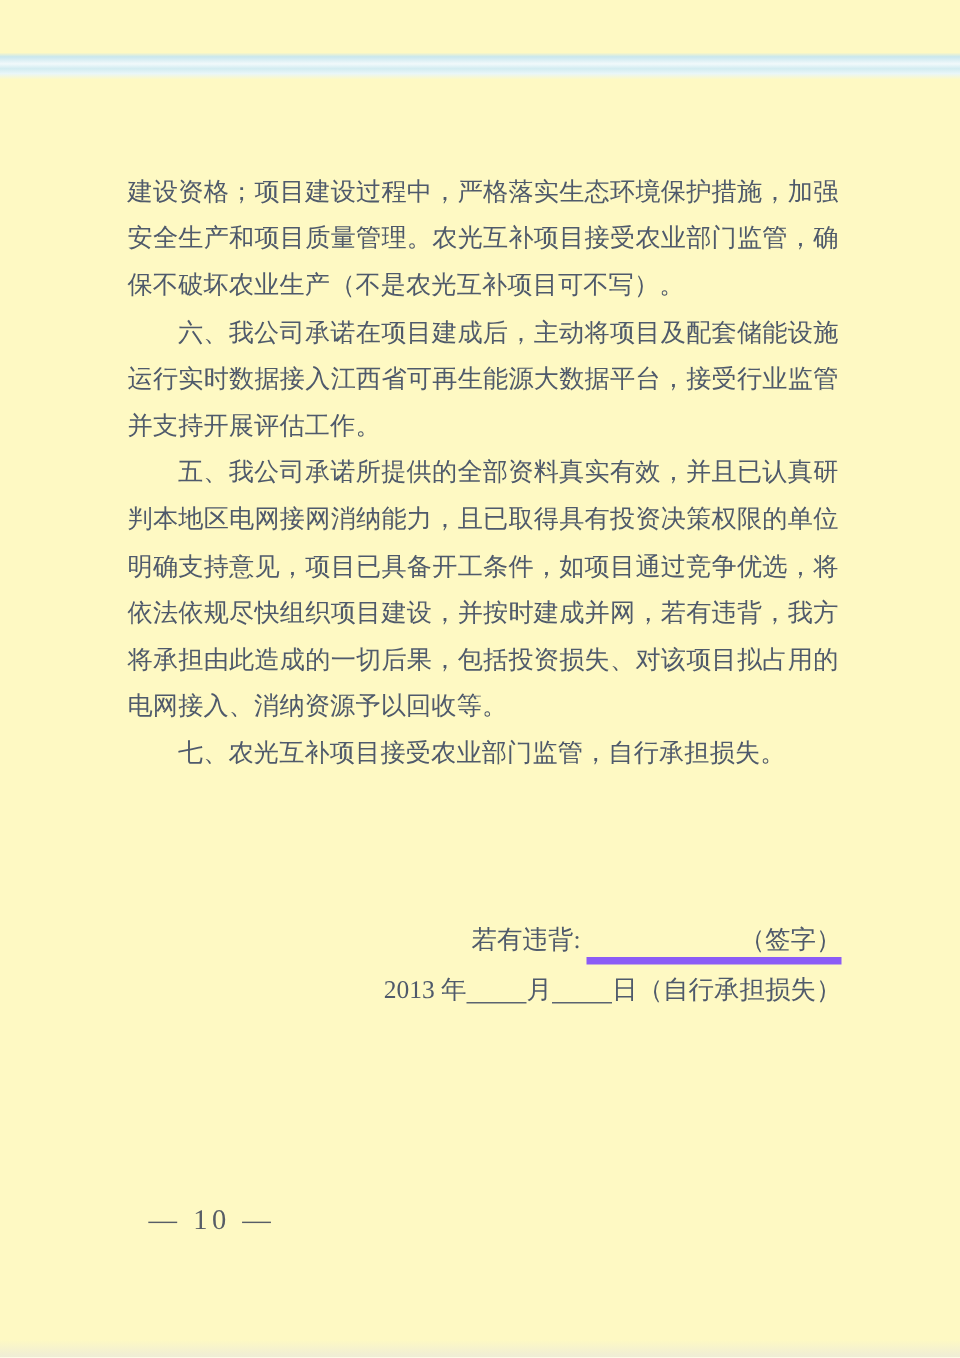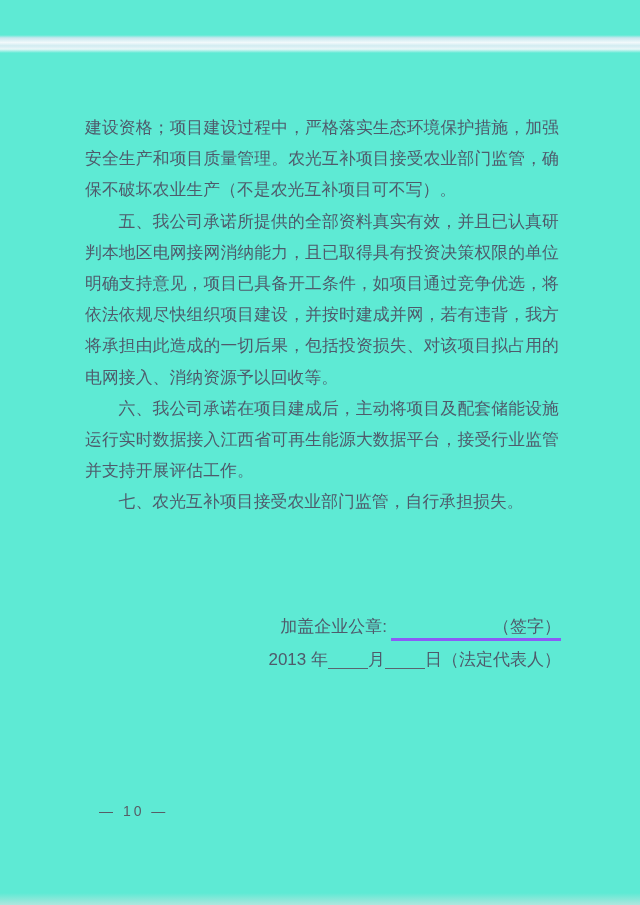--- a/index.html
+++ b/index.html
@@ -4,23 +4,23 @@
 <style>
   html, body {
     margin: 0;
     padding: 0;
     background: #ffffff;
   }
   .page {
     position: relative;
     width: 640px;
     height: 905px;
-    background: #5eead4;
+    background: #fef9c3;
     overflow: hidden;
-    font-family: Liberation Sans, sans-serif;
+    font-family: Liberation Serif, serif;
     color: #4f5a6b;
   }
   
   .scan-stripe-top {
     position: absolute;
     top: 35px;
     left: 0;
     width: 100%;
     height: 18px;
     background: linear-gradient(
@@ -64,61 +64,61 @@
     top: 611px;
     right: 79px;
     font-size: 17px;
     line-height: 32.5px;
     text-align: right;
     white-space: nowrap;
   }
   .sig-row { display: block; }
   .sig-underlined {
     display: inline-block;
-    border-bottom: 3px solid #8b5cf6;
+    border-bottom: 5px solid #8b5cf6;
     line-height: 22px;
     margin-left: 4px;
   }
   .sig-blank {
     display: inline-block;
     width: 102px;
   }
   .date-blank {
     display: inline-block;
     width: 40px;
     height: 18px;
     border-bottom: 1px solid #5b6470;
     vertical-align: text-bottom;
   }
   .page-number {
     position: absolute;
     left: 99px;
     top: 803px;
-    font-size: 14px;
+    font-size: 19px;
     letter-spacing: 3px;
     color: #575d66;
   }
 </style>
 </head>
 <body>
 
 <div class="page">
 
   <div class="scan-stripe-top"></div>
 
   <div class="doc-content">
     <p class="para no-indent">建设资格；项目建设过程中，严格落实生态环境保护措施，加强安全生产和项目质量管理。农光互补项目接受农业部门监管，确保不破坏农业生产（不是农光互补项目可不写）。</p>
+    <p class="para">六、我公司承诺在项目建成后，主动将项目及配套储能设施运行实时数据接入江西省可再生能源大数据平台，接受行业监管并支持开展评估工作。</p>
     <p class="para">五、我公司承诺所提供的全部资料真实有效，并且已认真研判本地区电网接网消纳能力，且已取得具有投资决策权限的单位明确支持意见，项目已具备开工条件，如项目通过竞争优选，将依法依规尽快组织项目建设，并按时建成并网，若有违背，我方将承担由此造成的一切后果，包括投资损失、对该项目拟占用的电网接入、消纳资源予以回收等。</p>
-    <p class="para">六、我公司承诺在项目建成后，主动将项目及配套储能设施运行实时数据接入江西省可再生能源大数据平台，接受行业监管并支持开展评估工作。</p>
     <p class="para">七、农光互补项目接受农业部门监管，自行承担损失。</p>
   </div>
 
   <div class="signature-block">
-    <span class="sig-row"><span>加盖企业公章:</span><span class="sig-underlined"><span class="sig-blank"></span><span>（签字）</span></span></span>
+    <span class="sig-row"><span>若有违背:</span><span class="sig-underlined"><span class="sig-blank"></span><span>（签字）</span></span></span>
     <span class="sig-row"><span>2013</span>
-      <span>年</span><span class="date-blank"></span><span>月</span><span class="date-blank"></span><span>日</span><span>（法定代表人）</span></span>
+      <span>年</span><span class="date-blank"></span><span>月</span><span class="date-blank"></span><span>日</span><span>（自行承担损失）</span></span>
   </div>
 
   <div class="page-number">— 10 —</div>
 
   <div class="scan-artifact-bottom"></div>
 
 </div>
 
 </body></html>

